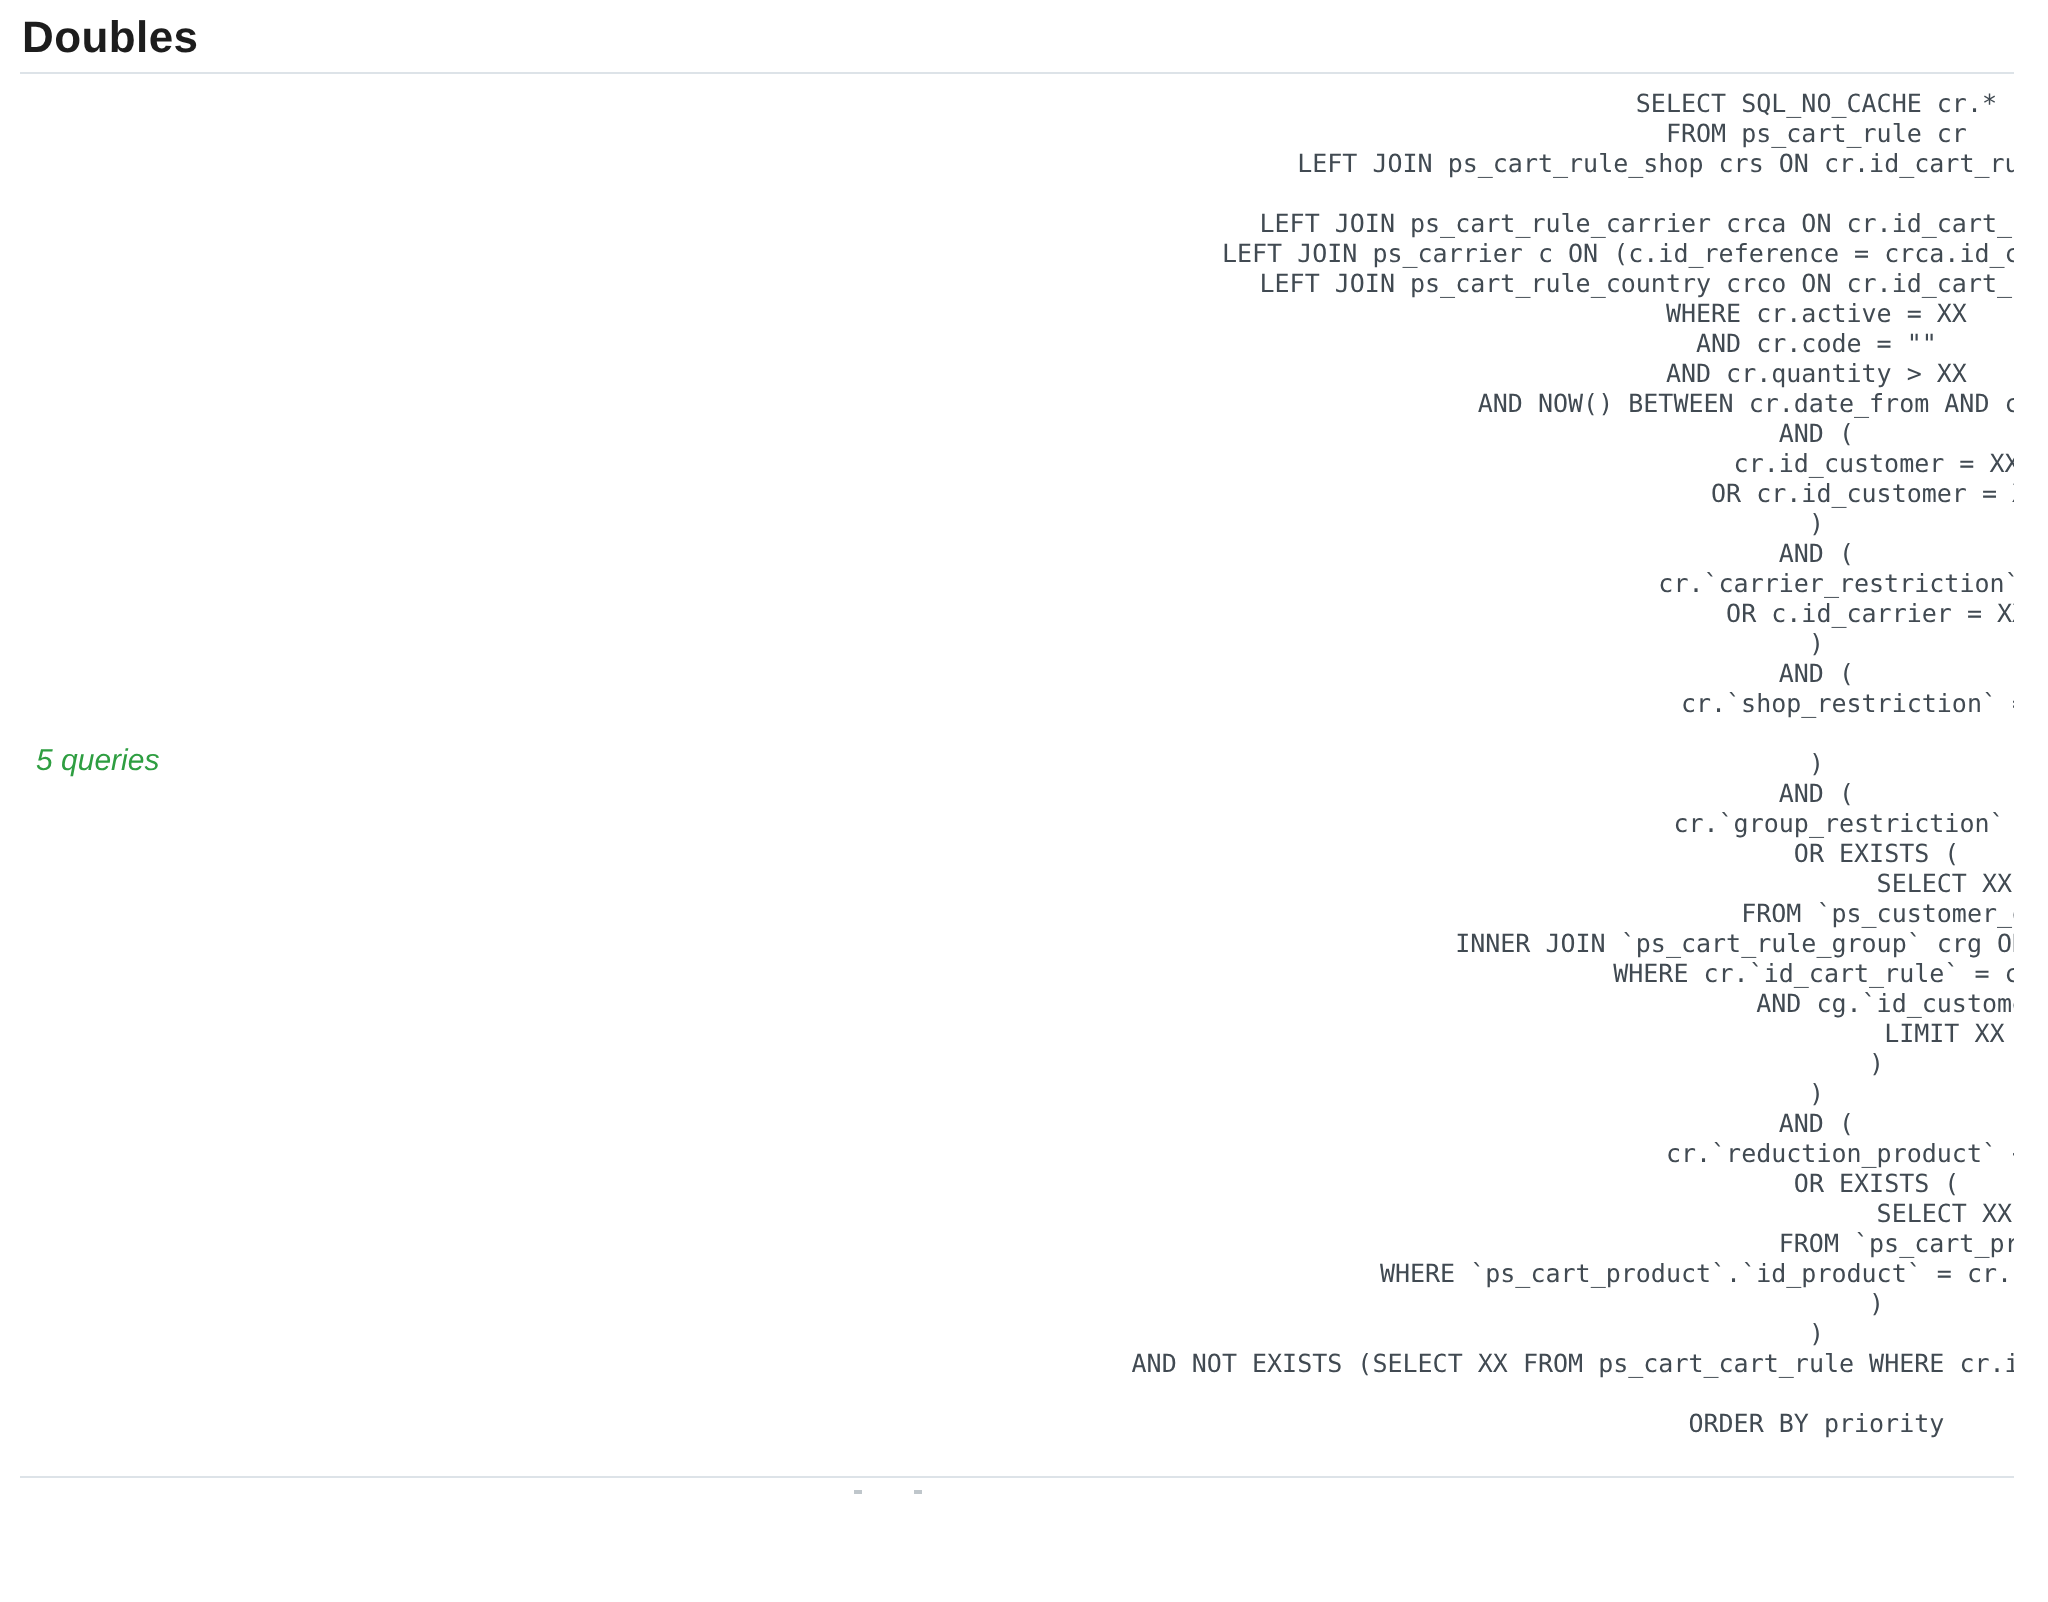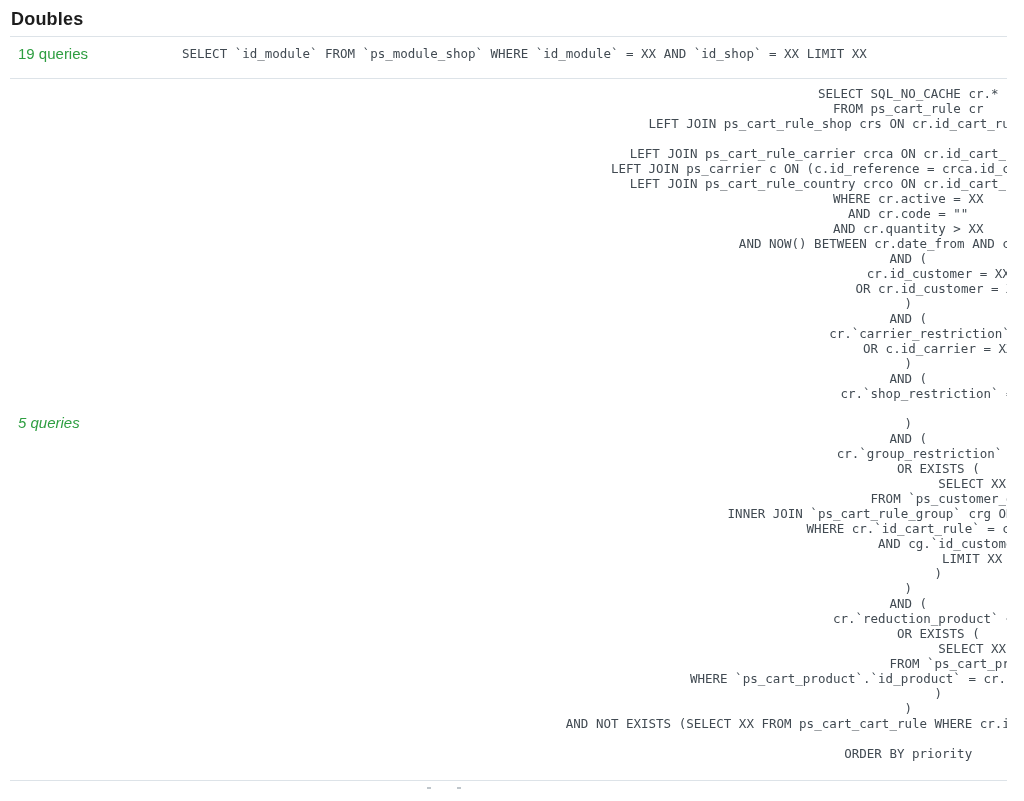--- a/index.html
+++ b/index.html
@@ -12,21 +12,21 @@
     height: 801px;
     overflow: hidden;
     font-family: "Liberation Sans", sans-serif;
   }
   .wrap {
     margin: 0 17px 0 10px;
   }
   .page-title {
     margin: 0;
     padding: 9px 0 0 1px;
-    font-size: 18px;
+    font-size: 22px;
     line-height: 20px;
     font-weight: 700;
     color: #1d1d1d;
     letter-spacing: 0.2px;
   }
   .doubles-table {
     margin-top: 7px;
     border-top: 1px solid #dde3e8;
   }
   .qrow {
@@ -106,26 +106,20 @@
 </style>
 </head>
 <body>
 
 <div class="wrap">
 
   <h1 class="page-title">Doubles</h1>
 
   <div class="doubles-table">
 
-    <div class="qrow row-1">
-      <div class="label-cell">19 queries</div>
-      <div class="query-cell">
-        <pre class="sql">SELECT `id_module` FROM `ps_module_shop` WHERE `id_module` = XX AND `id_shop` = XX LIMIT XX</pre>
-      </div>
-    </div>
 
     <div class="qrow row-2">
       <div class="label-cell">5 queries</div>
       <div class="query-cell">
         <div class="scroll-x">
           <pre class="sql">                SELECT SQL_NO_CACHE cr.*
                 FROM ps_cart_rule cr
                 LEFT JOIN ps_cart_rule_shop crs ON cr.id_cart_rule = crs.id_cart_rule
 
                 LEFT JOIN ps_cart_rule_carrier crca ON cr.id_cart_rule = crca.id_cart_rule

